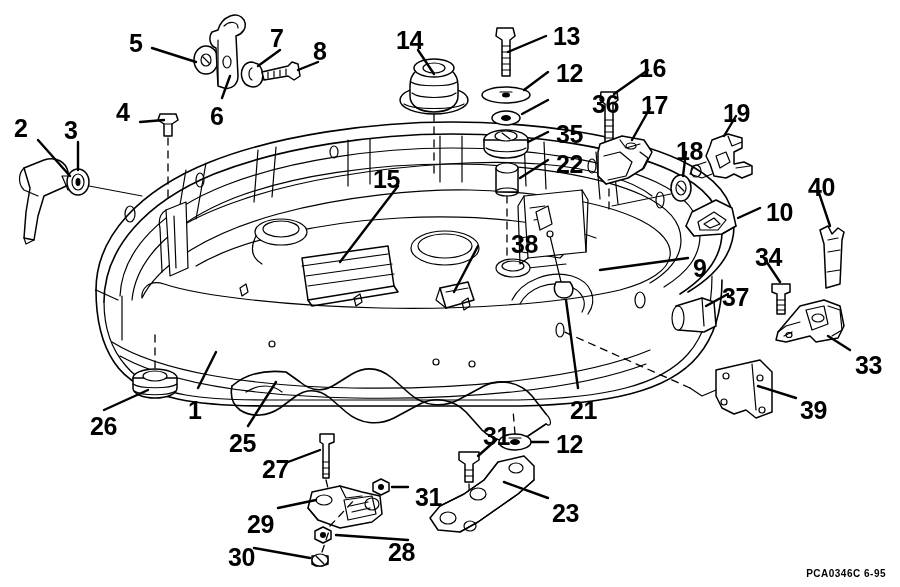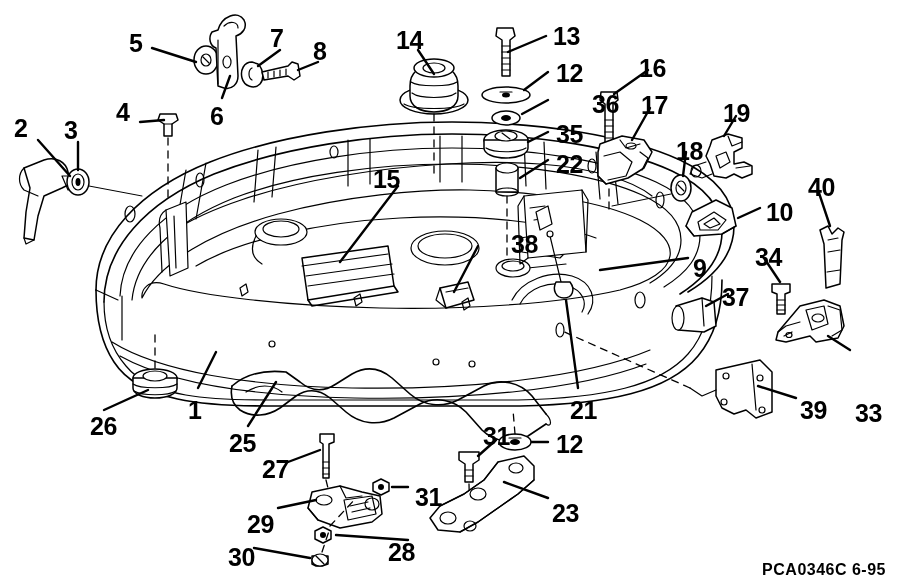--- a/index.html
+++ b/index.html
@@ -20,21 +20,21 @@
     line-height:25px;
     color:#000000;
     white-space:nowrap;
     letter-spacing:-0.5px;
   }
   #footer{
     position:absolute;
     right:14px;bottom:8px;
     font-family:"Liberation Sans", sans-serif;
     font-weight:bold;
-    font-size:16px;
+    font-size:10px;
     color:#000000;
     letter-spacing:0.5px;
     white-space:nowrap;
   }
 </style>
 </head>
 <body>
 
 <div id="page">
 
@@ -516,21 +516,21 @@
       <div class="callout" style="left: 556px; top: 152px;">22</div>
       <div class="callout" style="left: 552px; top: 501px;">23</div>
       <div class="callout" style="left: 483px; top: 424px;">31</div>
       <div class="callout" style="left: 229px; top: 431px;">25</div>
       <div class="callout" style="left: 90px; top: 414px;">26</div>
       <div class="callout" style="left: 262px; top: 457px;">27</div>
       <div class="callout" style="left: 388px; top: 540px;">28</div>
       <div class="callout" style="left: 247px; top: 512px;">29</div>
       <div class="callout" style="left: 228px; top: 545px;">30</div>
       <div class="callout" style="left: 415px; top: 485px; text-align: right;">31</div>
-      <div class="callout" style="left: 855px; top: 353px; margin-top: 48px;">33</div>
+      <div class="callout" style="left: 855px; top: 353px;">33</div>
       <div class="callout" style="left: 755px; top: 245px;">34</div>
       <div class="callout" style="left: 556px; top: 122px;">35</div>
       <div class="callout" style="left: 556px; top: 92px; margin-left: 36px;">36</div>
       <div class="callout" style="left: 722px; top: 285px;">37</div>
       <div class="callout" style="left: 471px; top: 232px; margin-left: 40px;">38</div>
       <div class="callout" style="left: 800px; top: 398px;">39</div>
       <div class="callout" style="left: 808px; top: 175px;">40</div>
       <div class="callout" style="left: 556px; top: 432px;">12</div>
       <div class="callout" style="left: 188px; top: 398px;">1</div>
     </div>

